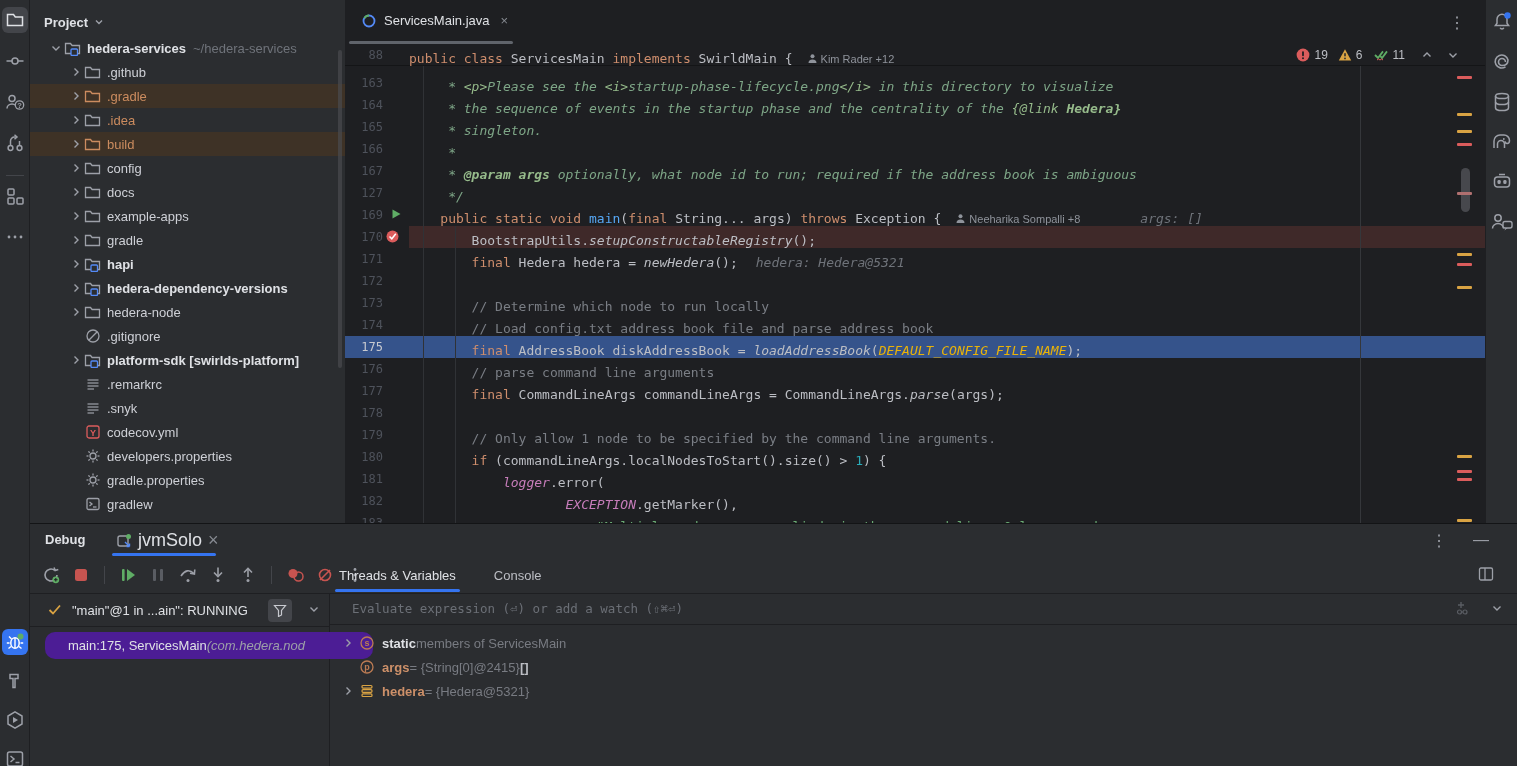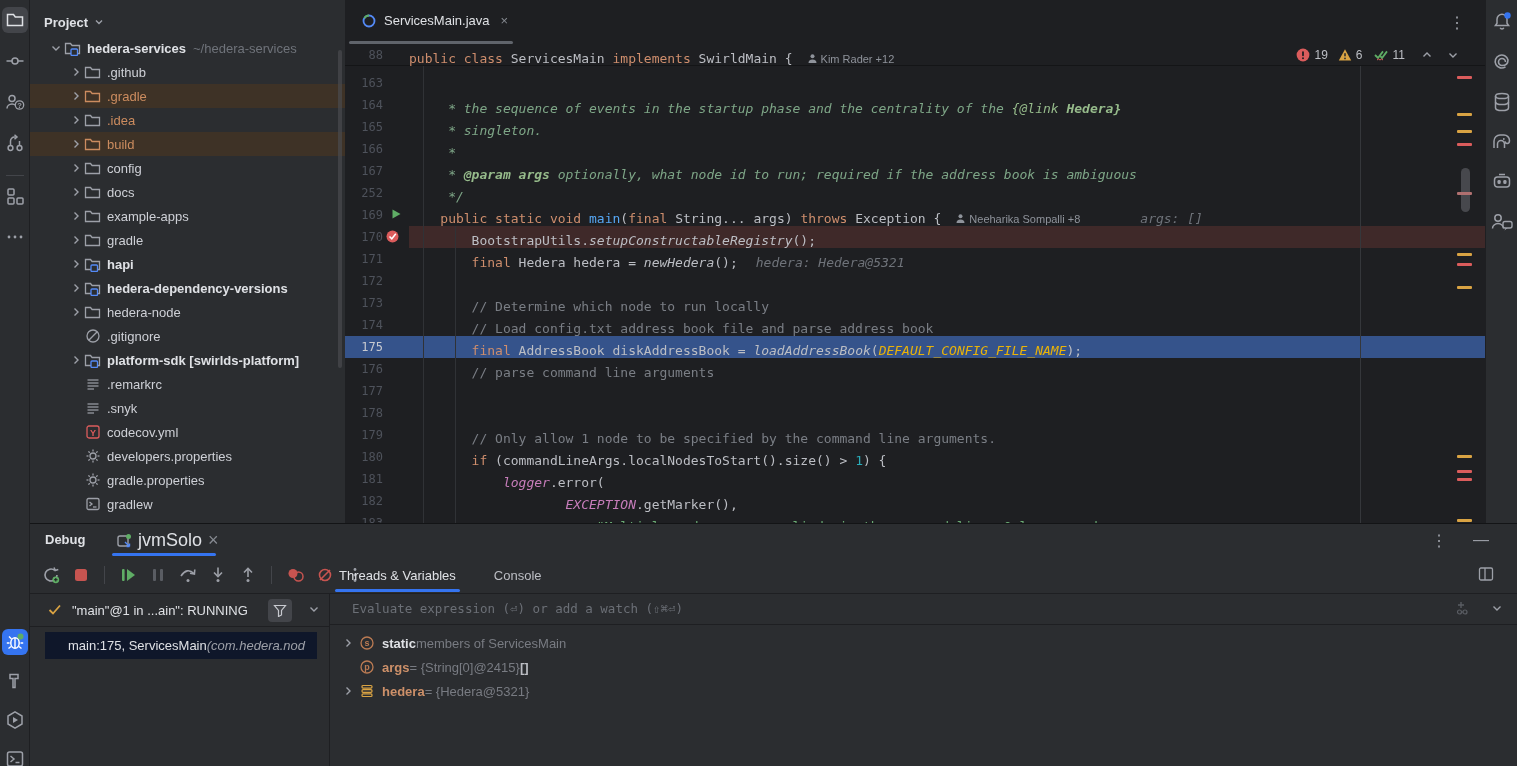--- a/index.html
+++ b/index.html
@@ -106,22 +106,22 @@
 
   .dbg-body { position:absolute; left:0; top:70px; width:100%; height:173px; }
   .frames-pane { position:absolute; left:0; top:0; width:300px; height:173px; border-right:1px solid #1e1f22; }
   .thread-row { position:absolute; left:0; top:0; width:300px; height:33px; border-bottom:1px solid #1e1f22;
     display:flex; align-items:center; }
   .thread-check { margin-left:18px; }
   .thread-label { margin-left:10px; font-size:13px; color:#dfe1e5; white-space:nowrap; }
   .filter-btn { position:absolute; right:38px; top:5px; width:24px; height:23px; background:#43454a;
     border-radius:4px; display:flex; align-items:center; justify-content:center; }
   .thread-chevron { position:absolute; right:10px; top:10px; }
-  .frame-row { position:absolute; left:15px; top:38px; width:272px; height:27px; background:#0f172a;
-    display:flex; align-items:center; overflow:hidden; white-space:nowrap; }
+  .frame-row { position:absolute; left:15px; top:38px; width:328px; height:27px; background:#4c1d95;
+    display:flex; align-items:center; overflow:hidden; white-space:nowrap;border-radius:10px; }
   .frame-row .t1 { margin-left:23px; font-size:13px; color:#dfe1e5; }
   .frame-row .t2 { font-size:13px; color:#9da0a8; font-style:italic; }
 
   .vars-pane { position:absolute; left:300px; top:0; width:1187px; height:173px; }
   .eval-row { position:absolute; left:0; top:0; width:1187px; height:31px; border-bottom:1px solid #1e1f22; }
   .eval-ph { position:absolute; left:22px; top:7px; font-family:"DejaVu Sans Mono",monospace;
     font-size:12.5px; color:#6b6f76; }
   .eval-right { position:absolute; right:14px; top:6px; display:flex; gap:16px; align-items:center; }
   .var-row { position:absolute; left:0; height:24px; display:flex; align-items:center; font-size:13px; }
   .var-row .vchev { width:14px; margin-left:11px; display:flex; justify-content:center; }
@@ -590,39 +590,40 @@
               <polyline points="2.5,3.5 6,7 9.5,3.5" fill="none" stroke="#9da0a8" stroke-width="1.4"></polyline>
             </svg>
         </span>
       </div>
     </div>
 
     <div class="code-area" id="code-area">
         <div style="height:6px"></div>
         <div class="line">
           <span class="gut" style="color:#4e525b">163</span>
+          <span class="codetext"><span class="sg-d">     * </span><span class="sg-dt">&lt;p&gt;</span><span class="sg-d">Please see the </span><span class="sg-dt">&lt;i&gt;</span><span class="sg-d">startup-phase-lifecycle.png</span><span class="sg-dt">&lt;/i&gt;</span><span class="sg-d"> in this directory to visualize</span></span>
         </div>
         <div class="line">
           <span class="gut" style="color:#4e525b">164</span>
           <span class="codetext"><span class="sg-d">     * the sequence of events in the startup phase and the centrality of the </span><span class="sg-dt">{@link </span><span class="sg-dp">Hedera}</span></span>
         </div>
         <div class="line">
           <span class="gut" style="color:#4e525b">165</span>
           <span class="codetext"><span class="sg-d">     * singleton.</span></span>
         </div>
         <div class="line">
           <span class="gut" style="color:#4e525b">166</span>
           <span class="codetext"><span class="sg-d">     *</span></span>
         </div>
         <div class="line">
           <span class="gut" style="color:#4e525b">167</span>
           <span class="codetext"><span class="sg-d">     * </span><span class="sg-dp">@param args </span><span class="sg-d">optionally, what node id to run; required if the address book is ambiguous</span></span>
         </div>
         <div class="line">
-          <span class="gut" style="color:#4e525b">252</span>
+          <span class="gut" style="color:#4e525b">127</span>
           <span class="codetext"><span class="sg-d">     */</span></span>
         </div>
         <div class="line">
           <span class="gut" style="color:#4e525b">169</span>
           <span class="gicon">
             <svg width="14" height="14" viewBox="0 0 14 14">
               <path d="M3.5 2.5 L11.5 7 L3.5 11.5 Z" fill="#5fad65"></path>
             </svg>
           </span>
           <span class="codetext"><span class="sg-i">    </span><span class="sg-k">public static void </span><span class="sg-m">main</span><span class="sg-i">(</span><span class="sg-k">final </span><span class="sg-i">String... args) </span><span class="sg-k">throws </span><span class="sg-i">Exception {</span><span class="sg-a" style="margin-left:14px"><svg style="display:inline;vertical-align:-1px" width="11" height="11" viewBox="0 0 11 11">
@@ -661,20 +662,21 @@
           <span class="bgfill" style="left:0;width:1140px;background:#35538b"></span>
           <span class="gut" style="color:#c8cad0">175</span>
           <span class="codetext"><span class="sg-k">        final </span><span class="sg-i">AddressBook diskAddressBook = </span><span class="sg-sm">loadAddressBook</span><span class="sg-i">(</span><span class="sg-ct">DEFAULT_CONFIG_FILE_NAME</span><span class="sg-i">);</span></span>
         </div>
         <div class="line">
           <span class="gut" style="color:#4e525b">176</span>
           <span class="codetext"><span class="sg-c">        // parse command line arguments</span></span>
         </div>
         <div class="line">
           <span class="gut" style="color:#4e525b">177</span>
+          <span class="codetext"><span class="sg-k">        final </span><span class="sg-i">CommandLineArgs commandLineArgs = CommandLineArgs.</span><span class="sg-sm">parse</span><span class="sg-i">(args);</span></span>
         </div>
         <div class="line">
           <span class="gut" style="color:#4e525b">178</span>
           <span class="codetext"></span>
         </div>
         <div class="line">
           <span class="gut" style="color:#4e525b">179</span>
           <span class="codetext"><span class="sg-c">        // Only allow 1 node to be specified by the command line arguments.</span></span>
         </div>
         <div class="line">

